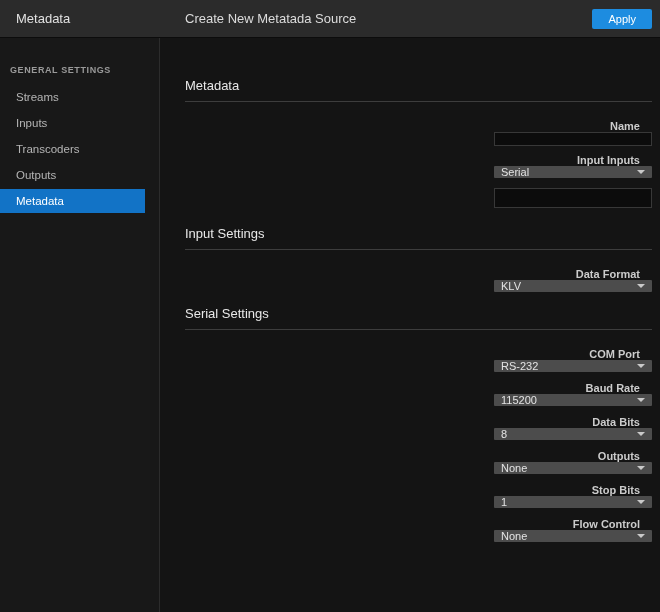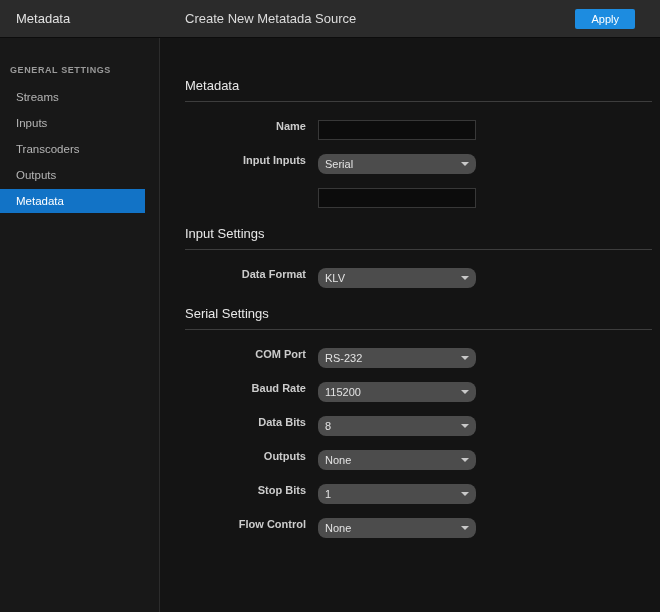--- a/index.html
+++ b/index.html
@@ -28,21 +28,21 @@
     color:#e2e2e2;
     flex:none;
   }
   .page-title {
     margin-left:25px;
     font-size:13px;
     color:#dcdcdc;
   }
   .apply-btn {
     margin-left:auto;
-    margin-right:25px;
+    margin-right:8px;
     background:var(--accent);
     color:#fff;
     border:none;
     font-size:11px;
     font-family:"Liberation Sans", sans-serif;
     padding:4px 16px;
     border-radius:2px;
     cursor:pointer;
   }
   
@@ -87,23 +87,24 @@
   }
   .section + .section { margin-top:16px; }
   .section-divider {
     border:none;
     border-top:1px solid #3d3d3d;
     margin:8px 0 18px 0;
   }
   
   .row {
     display:flex;
-    align-items:flex-start;
+    align-items:flex-end;
     height:22px;
     margin-bottom:12px;
+    flex-direction:column;
   }
   .row-label {
     width:121px;
     padding-right:0;
     margin-right:12px;
     text-align:right;
     font-size:11px;
     font-weight:bold;
     color:#cccccc;
     flex:none;
@@ -122,21 +123,21 @@
     width:158px;
     height:20px;
     background:#4c4c4c;
     display:flex;
     align-items:center;
     justify-content:space-between;
     padding:0 7px;
     font-size:11px;
     color:#e3e3e3;
     cursor:pointer;
-    border-radius:8px;
+    border-radius:1px;
   }
   .caret {
     width:0; height:0;
     border-left:4px solid transparent;
     border-right:4px solid transparent;
     border-top:4px solid #c9c9c9;
     flex:none;
     margin-left:6px;
   }
 </style>

